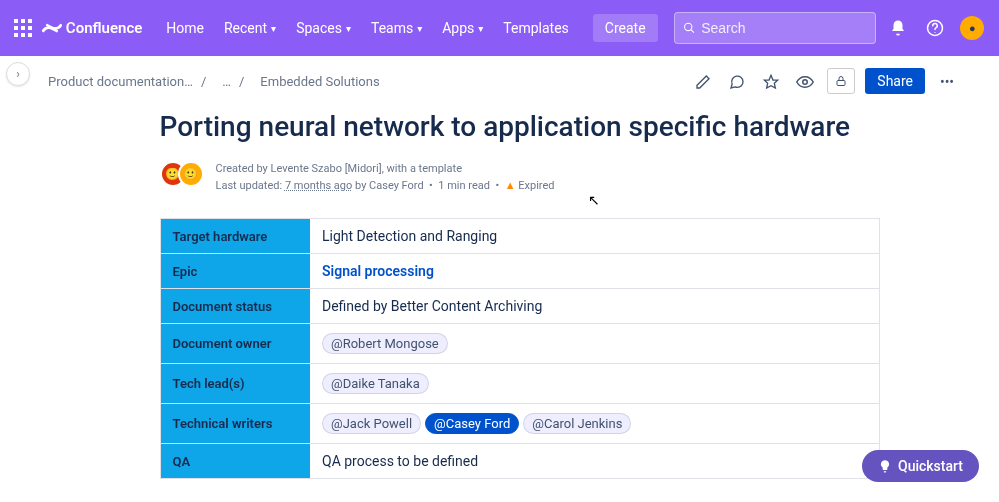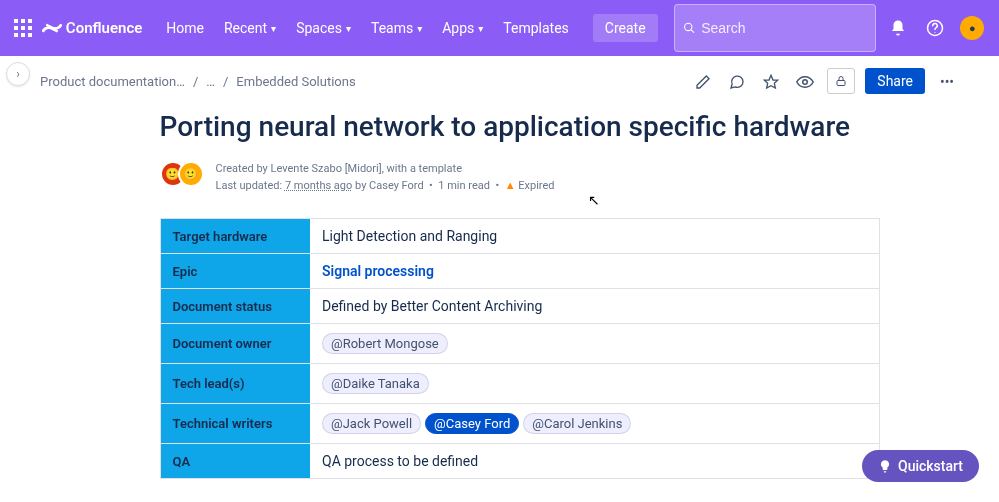--- a/index.html
+++ b/index.html
@@ -5,30 +5,30 @@
 * { margin: 0; padding: 0; box-sizing: border-box; }
 body { font-family: -apple-system, BlinkMacSystemFont, "Segoe UI", Roboto, Helvetica, Arial, sans-serif; background: #fff; color: #172B4D; font-size: 14px; }
 .topbar { background: #8b5cf6; height: 56px; display: flex; align-items: center; padding: 0 12px; color: #fff; gap: 8px; }
 .appswitcher { width: 24px; height: 24px; display: flex; align-items: center; justify-content: center; cursor: pointer; }
 .logo-block { display: flex; align-items: center; gap: 4px; font-weight: 600; font-size: 15px; margin-right: 8px; cursor: pointer; }
 .nav-items { display: flex; gap: 4px; align-items: center; }
 .nav-item { padding: 6px 8px; border-radius: 3px; font-size: 14px; cursor: pointer; display: flex; align-items: center; gap: 2px; }
 .chev { font-size: 10px; margin-left: 2px; }
 .create-btn { background: rgba(255,255,255,0.2); padding: 6px 12px; border-radius: 3px; margin-left: 12px; font-size: 14px; cursor: pointer; }
 .spacer { flex: 1; }
-.search-wrap { display: flex; align-items: center; background: rgba(255,255,255,0.22); border: 1px solid rgba(255,255,255,0.4); border-radius: 4px; width: 220px; height: 48px; padding: 0 8px; gap: 6px; }
+.search-wrap { display: flex; align-items: center; background: rgba(255,255,255,0.22); border: 1px solid rgba(255,255,255,0.4); border-radius: 4px; width: 220px; height: 32px; padding: 0 8px; gap: 6px; }
 .search-wrap input { background: transparent; border: none; outline: none; color: #fff; font-size: 14px; width: 100%; }
 .search-wrap input::placeholder { color: rgba(255,255,255,0.85); }
 .topicon { width: 32px; height: 32px; display: flex; align-items: center; justify-content: center; cursor: pointer; border-radius: 50%; }
 .avatar-top { width: 24px; height: 24px; border-radius: 50%; background: #FFAB00; display: flex; align-items: center; justify-content: center; color: #253858; font-size: 11px; font-weight: 700; }
 .expand-handle { position: absolute; left: 6px; top: 62px; width: 24px; height: 24px; border: 1px solid #ddd; border-radius: 50%; background: #fff; display: flex; align-items: center; justify-content: center; color: #6B778C; cursor: pointer; font-size: 12px; box-shadow: 0 1px 2px rgba(0,0,0,0.1); }
 .page { padding: 12px 40px 80px; position: relative; }
 .header-row { display: flex; align-items: center; justify-content: space-between; }
 .breadcrumbs { display: flex; align-items: center; gap: 8px; font-size: 13px; color: #6B778C; }
-.breadcrumbs .bc { cursor: pointer; }
+.breadcrumbs .bc { cursor: pointer; margin-left: 8px; }
 .breadcrumbs .sep { color: #6B778C; }
 .actions { display: flex; align-items: flex-end; gap: 10px; }
 .actbtn { width: 24px; height: 24px; display: flex; align-items: center; justify-content: center; color: #42526E; cursor: pointer; }
 .restrict-box { border: 1px solid #ccc; width: 28px; height: 26px; border-radius: 3px; display: flex; align-items: center; justify-content: center; color: #42526E; cursor: pointer; }
 .share-btn { background: #0052CC; color: #fff; padding: 5px 12px; border-radius: 3px; font-size: 14px; cursor: pointer; }
 .more-btn { color: #42526E; cursor: pointer; width: 24px; height: 24px; display: flex; align-items: center; justify-content: center; }
 .content { max-width: 760px; margin: 16px auto 0; padding-left: 40px; }
 .title { font-size: 28px; font-weight: 500; color: #172B4D; margin-bottom: 18px; }
 .byline { display: flex; align-items: flex-start; gap: 12px; margin-bottom: 24px; }
 .avatars { display: flex; }

